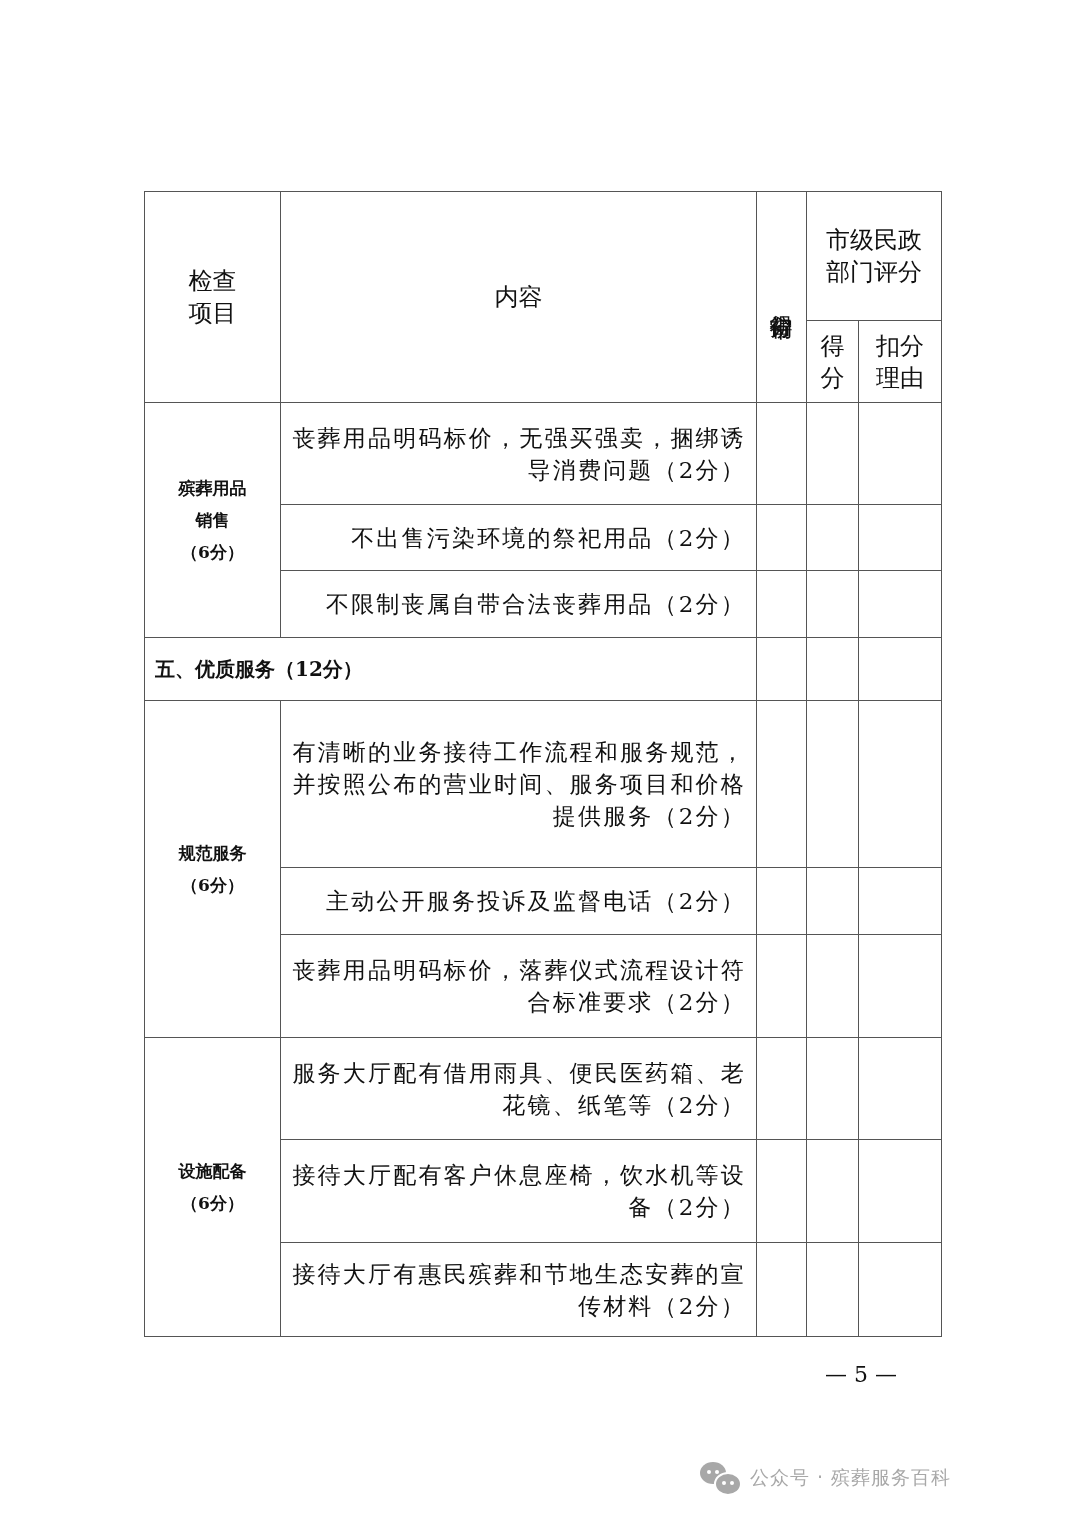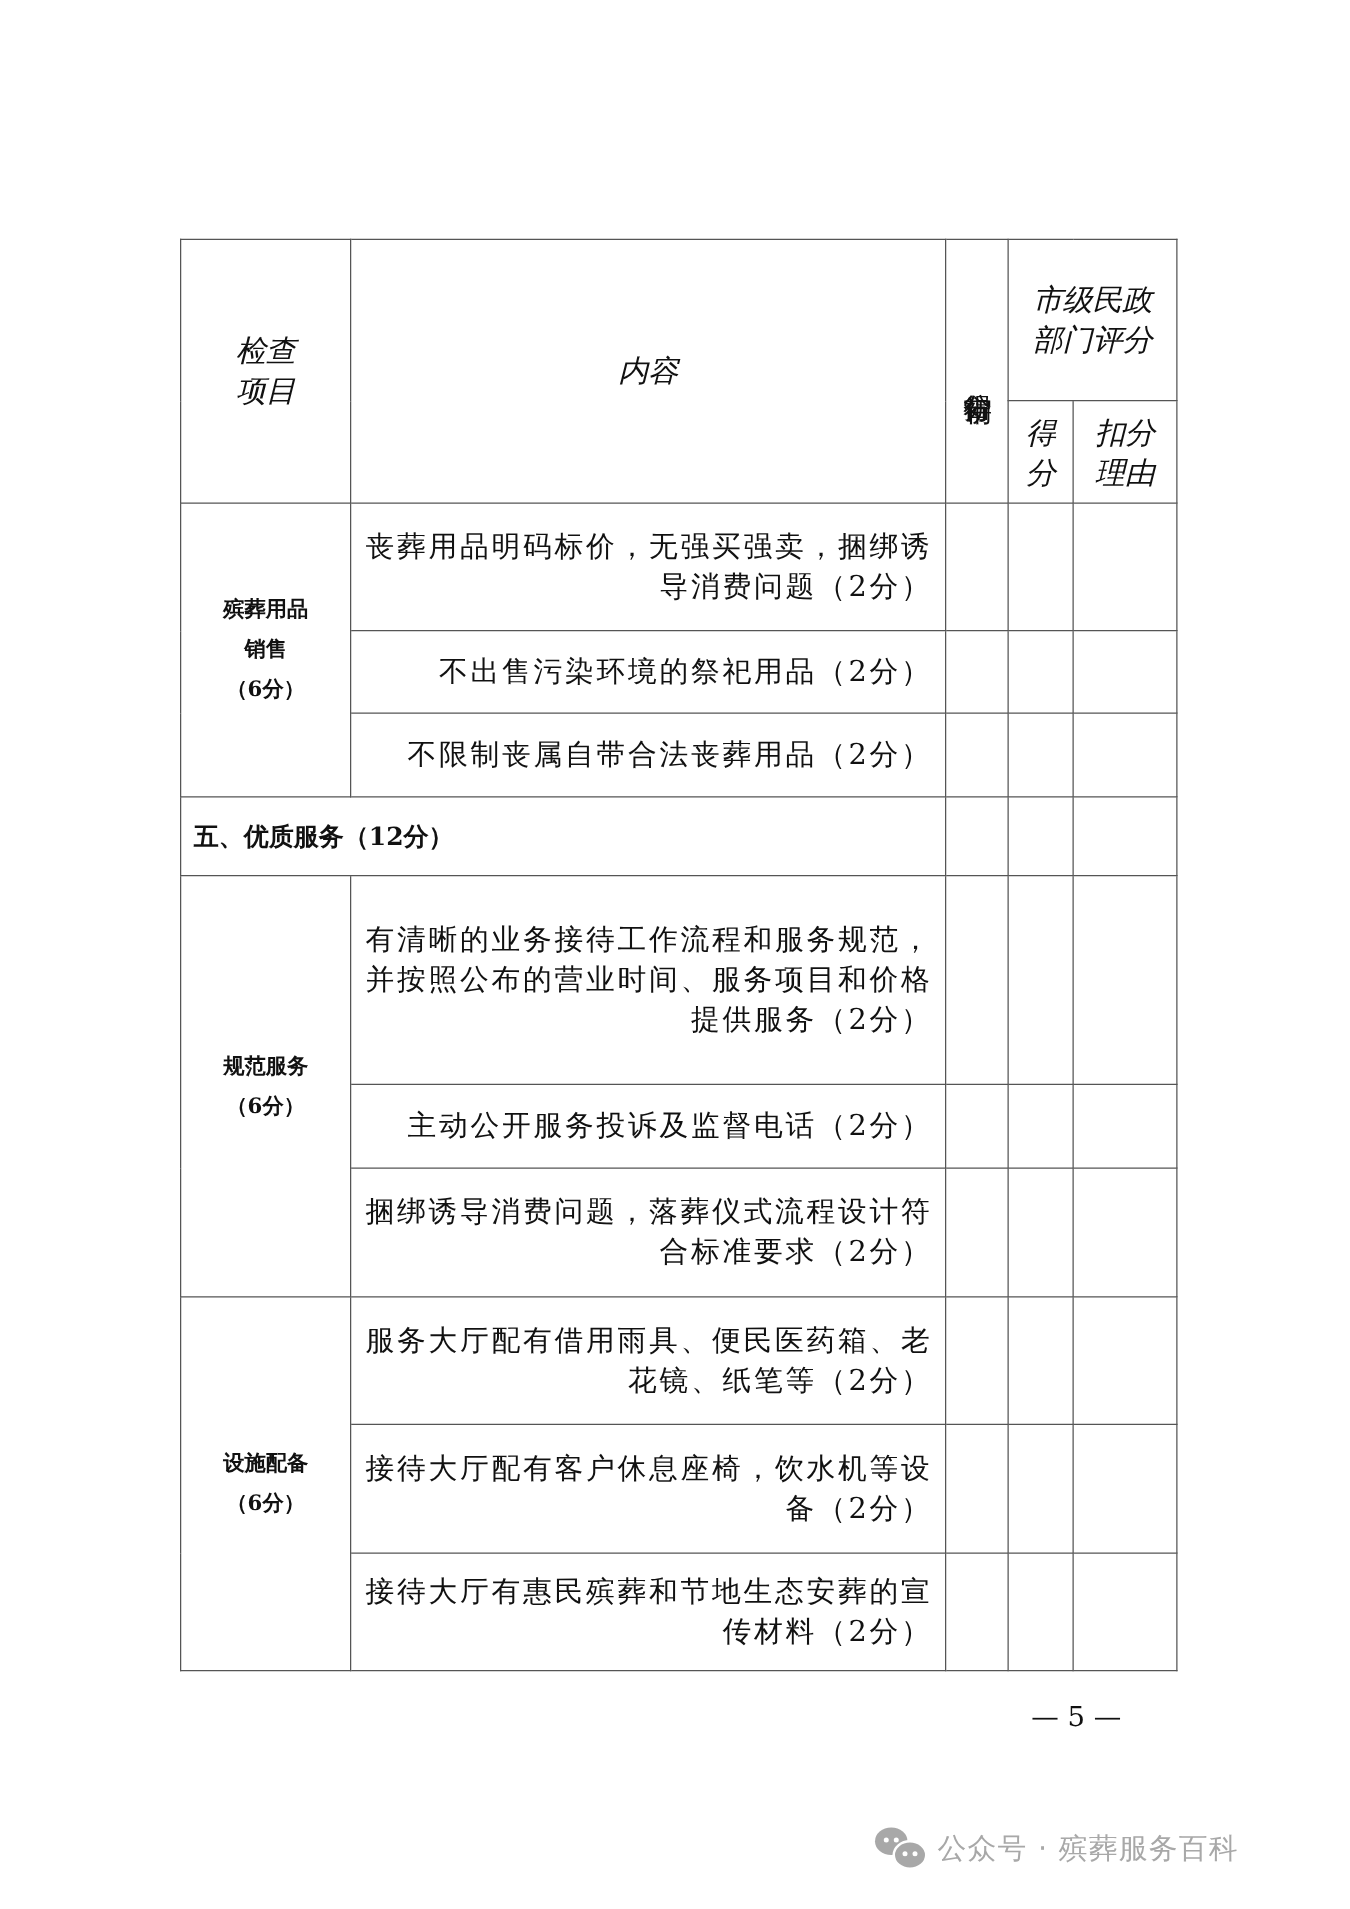--- a/index.html
+++ b/index.html
@@ -2,27 +2,27 @@
 <html><head>
 <meta charset="utf-8">
 <style>
   html, body { margin:0; padding:0; background:#ffffff; }
   body { width:1080px; height:1527px; position:relative; overflow:hidden;
          font-family:"DejaVu Serif", "Liberation Serif", serif; color:#111; }
   .tbl { position:absolute; left:144px; top:191px; border-collapse:collapse; table-layout:fixed; }
   .tbl td { border:1.5px solid #555; padding:0; vertical-align:middle; }
   .c1 { width:136px; } .c2 { width:476px; } .c3 { width:50px; } .c4 { width:52px; } .c5 { width:83px; }
   .cat { text-align:center; font-size:17px; line-height:32px; font-weight:bold; }
-  .hdr { text-align:center; font-size:24px; line-height:32px;font-style:italic; }
+  .hdr { text-align:center; font-size:24px; line-height:32px; }
   .vert { writing-mode:vertical-rl; text-orientation:upright; font-size:23px; letter-spacing:0px; margin:0 auto; line-height:26px; }
   .content { font-size:23px; line-height:32px; padding:0 10px 0 10px !important; letter-spacing:2.2px; text-align:right; }
   .section { font-size:20px; font-weight:bold; padding-left:10px !important; }
   .pagenum { position:absolute; left:825px; top:1362px; font-size:22px; font-family:"DejaVu Serif", serif; }
   .watermark { position:absolute; left:700px; top:1462px; display:flex; align-items:center; color:#a8a8a8;
-               font-family:"DejaVu Sans", "Liberation Sans", sans-serif; font-size:23px; letter-spacing:1px; }
+               font-family:"DejaVu Sans", "Liberation Sans", sans-serif; font-size:19px; letter-spacing:1px; }
   .wx { width:42px; height:32px; position:relative; margin-right:8px; }
   .wx .b1 { position:absolute; left:0; top:0; width:26px; height:22px; border-radius:50%; background:#a8a8a8; }
   .wx .b2 { position:absolute; left:14px; top:10px; width:24px; height:20px; border-radius:50%; background:#a8a8a8; border:2px solid #fff; }
   .wx .e { position:absolute; width:4px; height:4px; border-radius:50%; background:#fff; }
 </style>
 </head>
 <body>
 
 <table class="tbl">
   <colgroup>
@@ -89,21 +89,21 @@
         <td></td>
         <td></td>
   </tr>
   <tr style="height:67px">
     <td class="content">主动公开服务投诉及监督电话（2分）</td>
     <td></td>
         <td></td>
         <td></td>
   </tr>
   <tr style="height:103px">
-    <td class="content">捆绑诱导消费问题，落葬仪式流程设计符合标准要求（2分）</td>
+    <td class="content">丧葬用品明码标价，落葬仪式流程设计符合标准要求（2分）</td>
     <td></td>
         <td></td>
         <td></td>
   </tr>
 
   <tr style="height:102px">
     <td rowspan="3" class="cat">
       <span>设施配备</span><br><span>（6分）</span>
     </td>
     <td class="content">服务大厅配有借用雨具、便民医药箱、老花镜、纸笔等（2分）</td>

